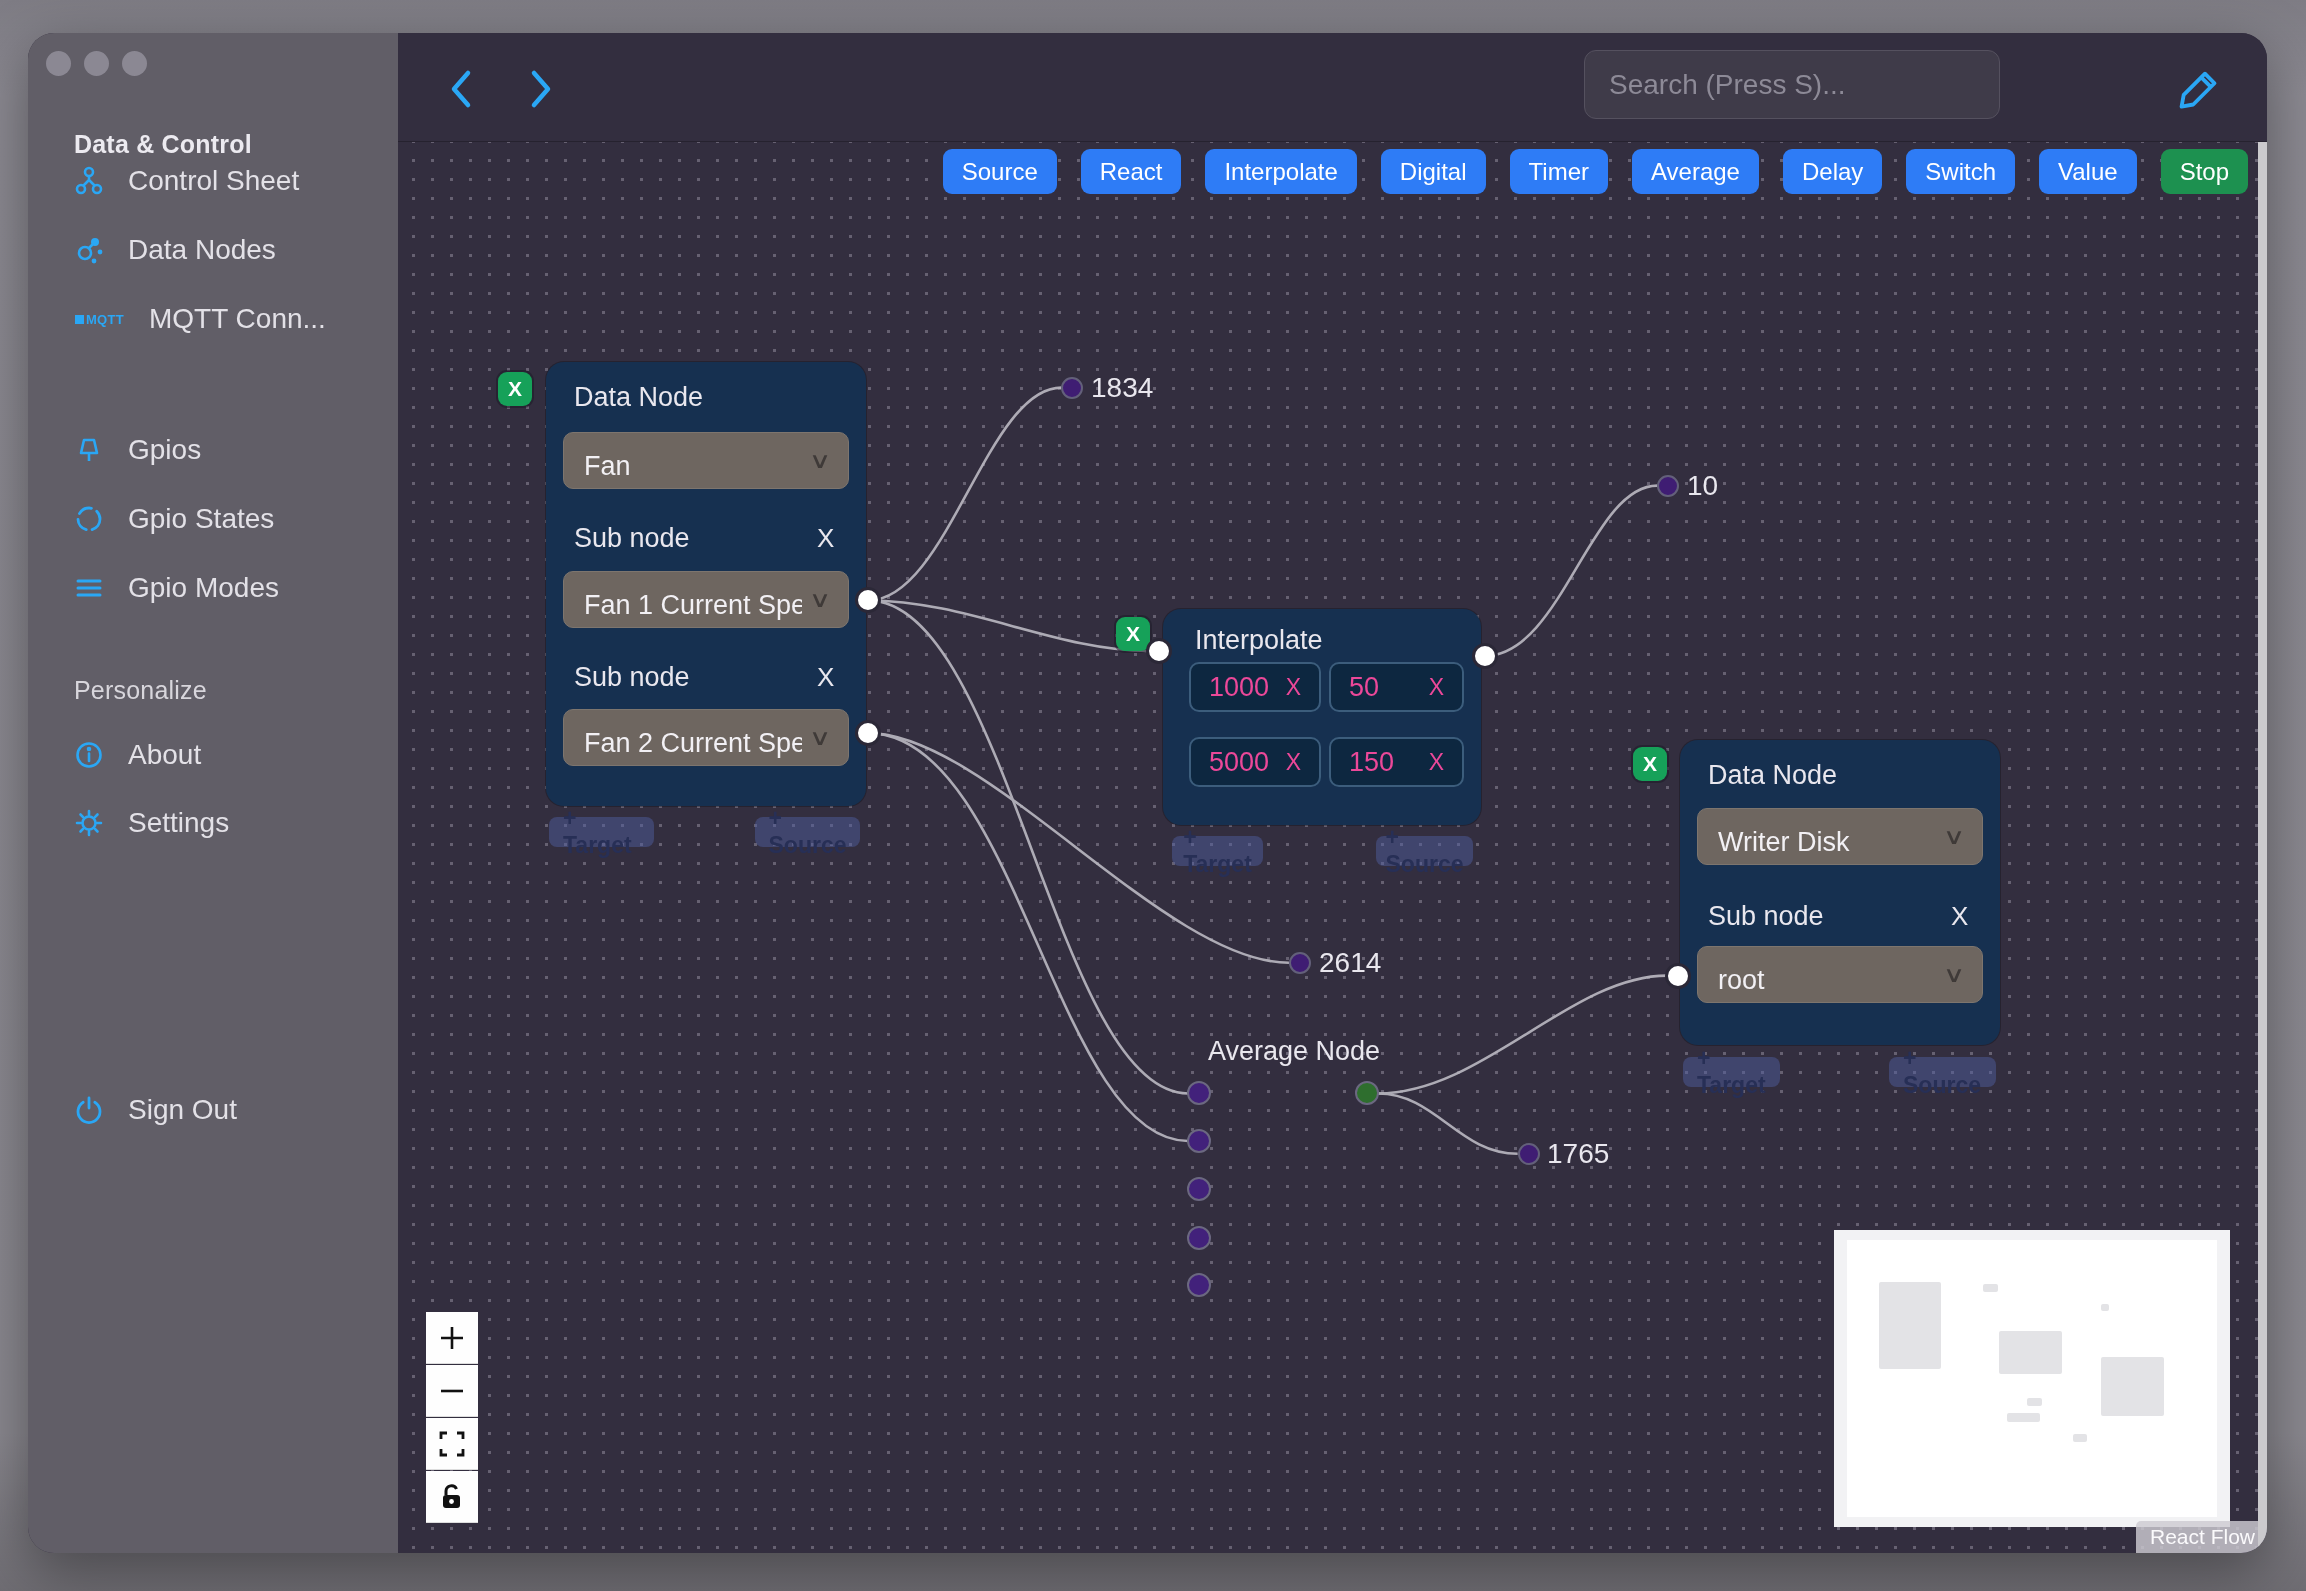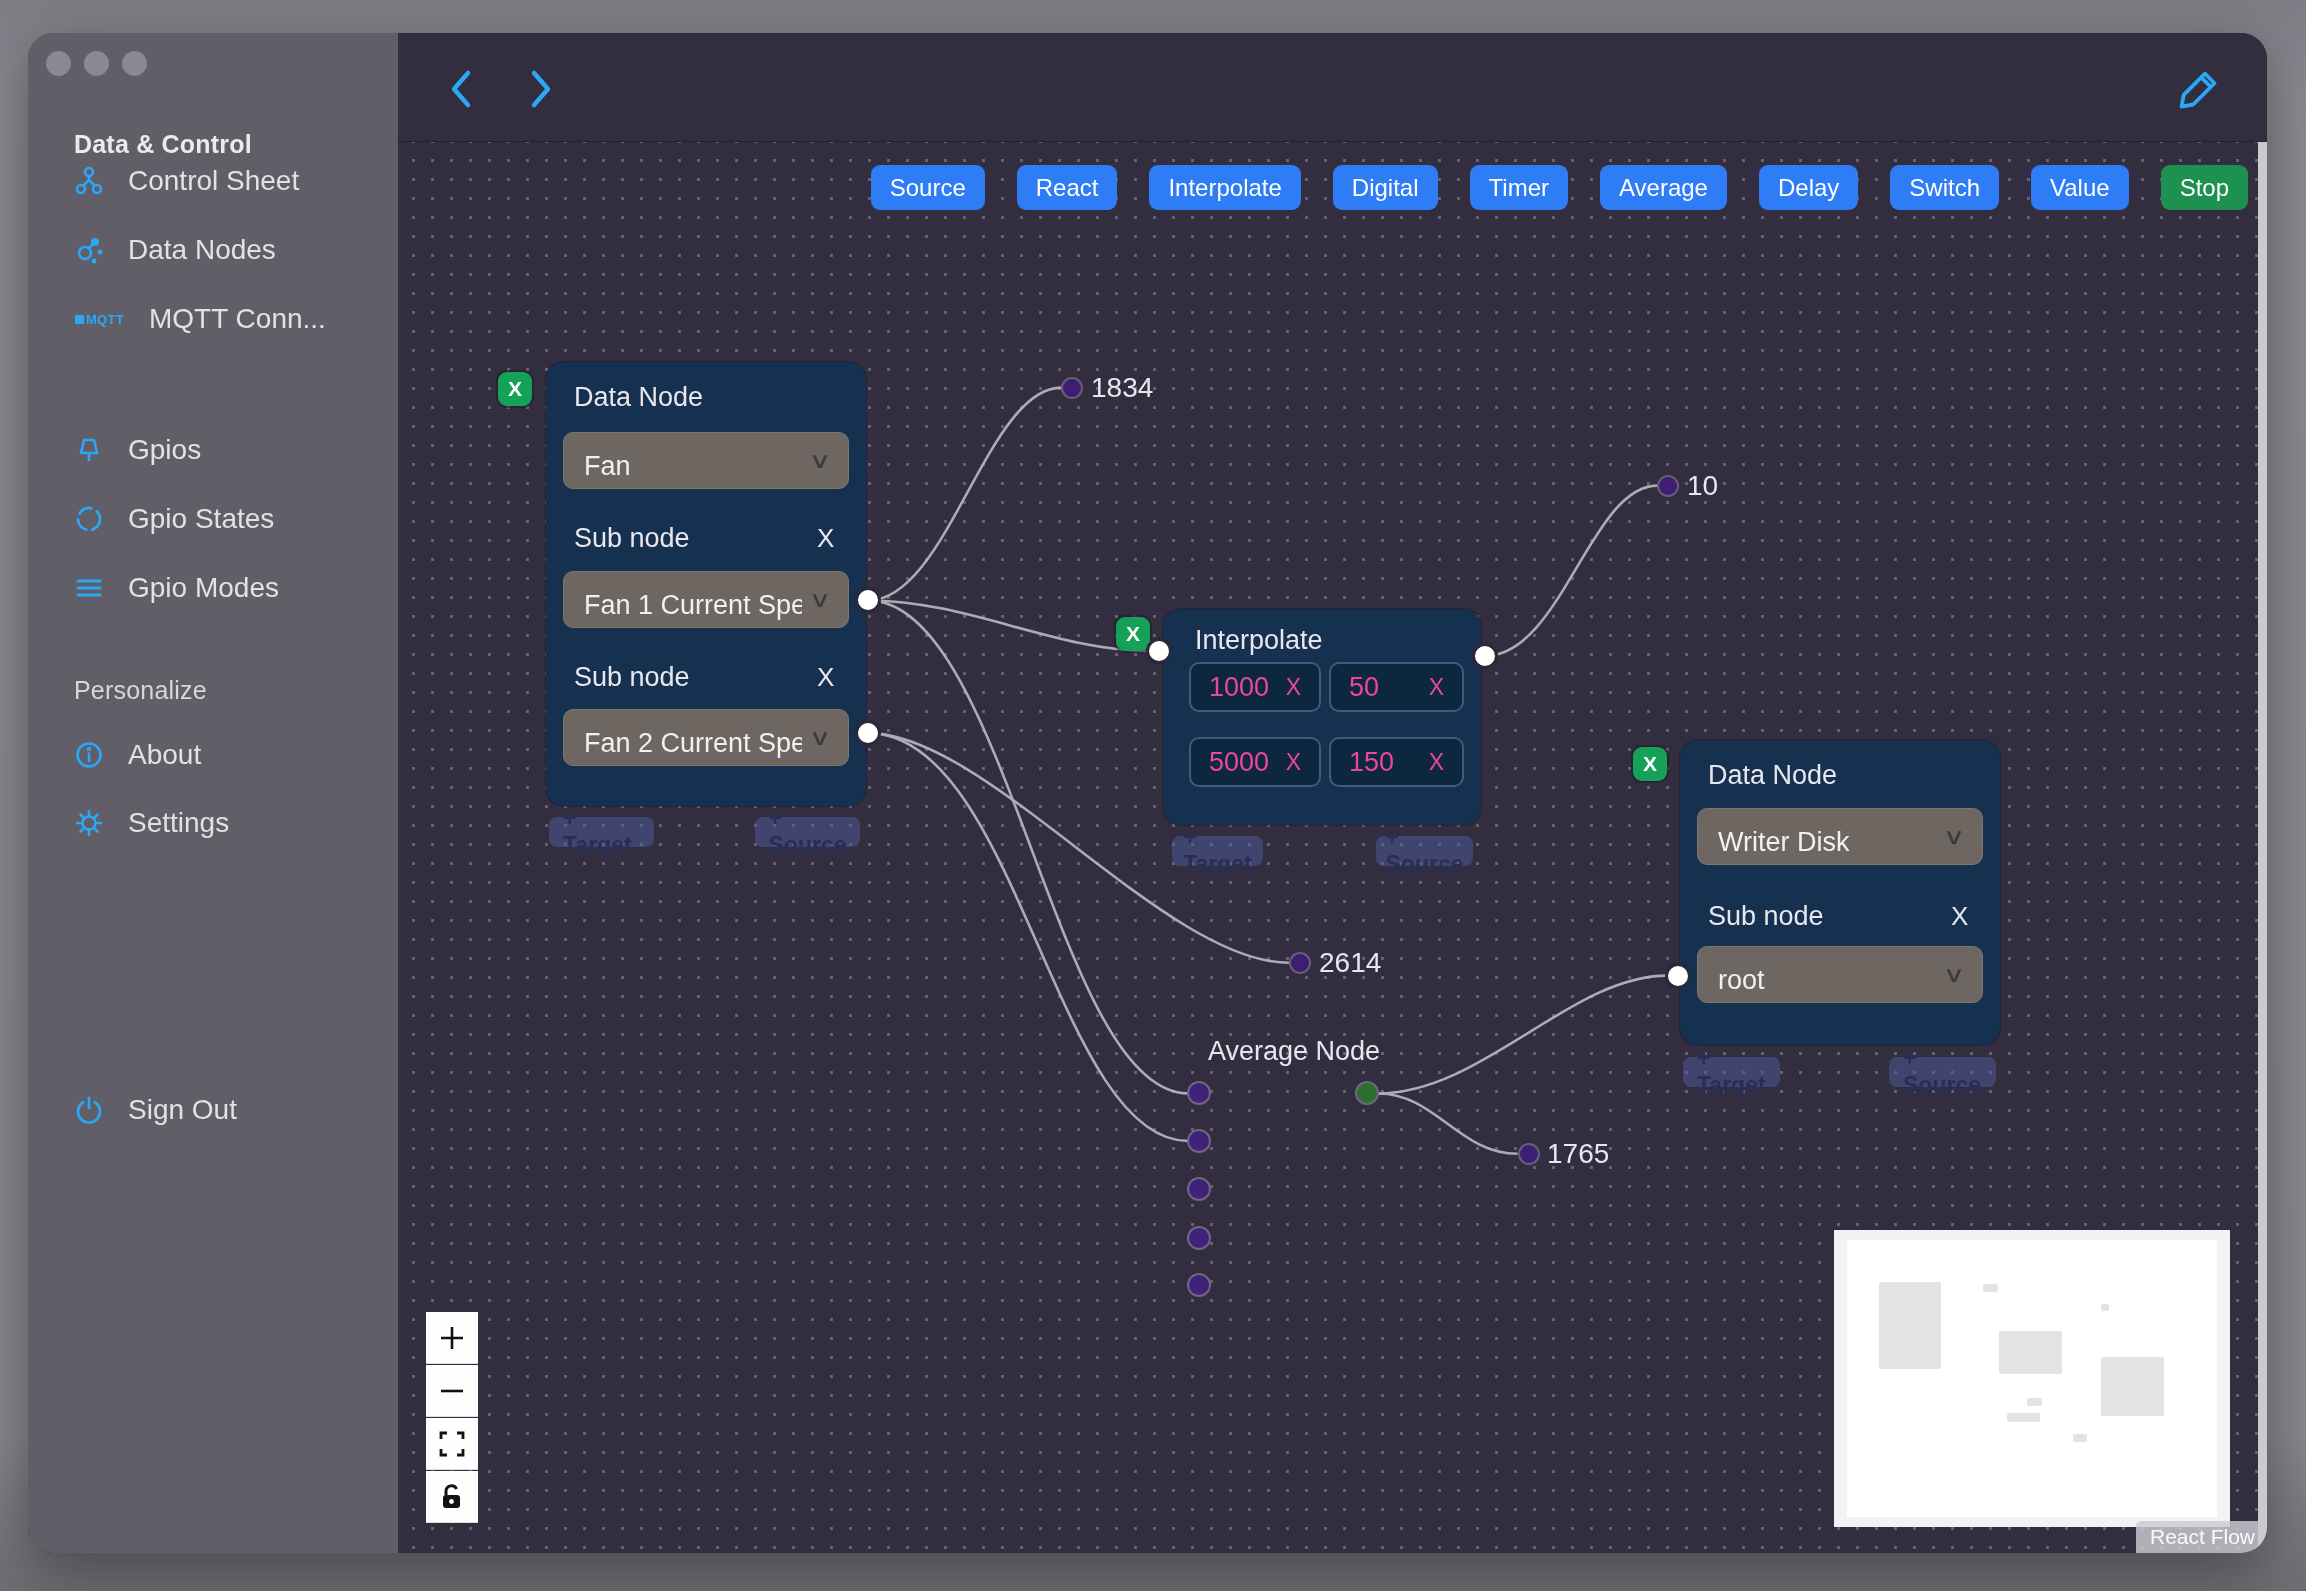--- a/index.html
+++ b/index.html
@@ -41,21 +41,21 @@
   .canvas-header { position:absolute; left:0; right:0; top:0; height:109px; border-bottom:1px solid rgba(0,0,0,.25); }
   .navbtn { position:absolute; top:34px; width:40px; height:44px; display:flex; align-items:center; justify-content:center; }
   .search {
     position:absolute; left:1186px; top:17px; width:416px; height:69px;
     background:#3f3b49; border:1px solid #55515f; border-radius:12px;
     color:#e8e6ee; font-size:28px; padding:0 24px; outline:none;
     font-family:"Liberation Sans", sans-serif;
   }
   .search::placeholder { color:#8d8a97; }
   .pencil { position:absolute; left:1773px; top:28px; width:53px; height:53px; display:flex; align-items:center; justify-content:center; }
-  .palette { position:absolute; top:132px; right:19px; display:flex; gap:32px; }
+  .palette { position:absolute; top:116px; right:19px; display:flex; gap:24px; }
   .pal-btn {
     height:45px; padding:0 19px; border:none; border-radius:9px; background:#2e7cf6;
     color:#fff; font-size:24px; font-family:"Liberation Sans", sans-serif; cursor:pointer;
     display:flex; align-items:center;
   }
   .pal-btn.green { background:#1d9150; }
   .scrolltrack { position:absolute; right:0; top:109px; bottom:0; width:9px; background:#cbcacd; }
   
   .edges { position:absolute; inset:0; pointer-events:none; }
   .fnode { position:absolute; background:#163050; border-radius:18px; box-shadow:0 0 0 1px rgba(0,0,0,.25); color:#e9e7ee; }
@@ -222,20 +222,21 @@
       <svg class="icon" width="30" height="42" viewBox="0 0 30 42" fill="none" stroke="#2aa7f5" stroke-width="4.5" stroke-linecap="round" stroke-linejoin="round">
         <polyline points="21,5 7,21 21,37"></polyline>
       </svg>
     </div>
     <div class="navbtn" style="left:122px">
       <svg class="icon" width="30" height="42" viewBox="0 0 30 42" fill="none" stroke="#2aa7f5" stroke-width="4.5" stroke-linecap="round" stroke-linejoin="round">
         <polyline points="9,5 23,21 9,37"></polyline>
       </svg>
     </div>
 
+    <input class="search" type="text" placeholder="Search (Press S)..." style="">
 
     <div class="pencil">
       <svg class="icon" width="51" height="51" viewBox="0 0 48 48" fill="none" stroke="#2aa7f5" stroke-width="3.6" stroke-linejoin="round">
         <path d="M9 42 L11 31 L31 11 L40 20 L20 40 Z"></path>
         <path d="M27.5 14.5 L36.5 23.5"></path>
       </svg>
     </div>
 
     <div class="palette">
       <button class="pal-btn">Source</button>

